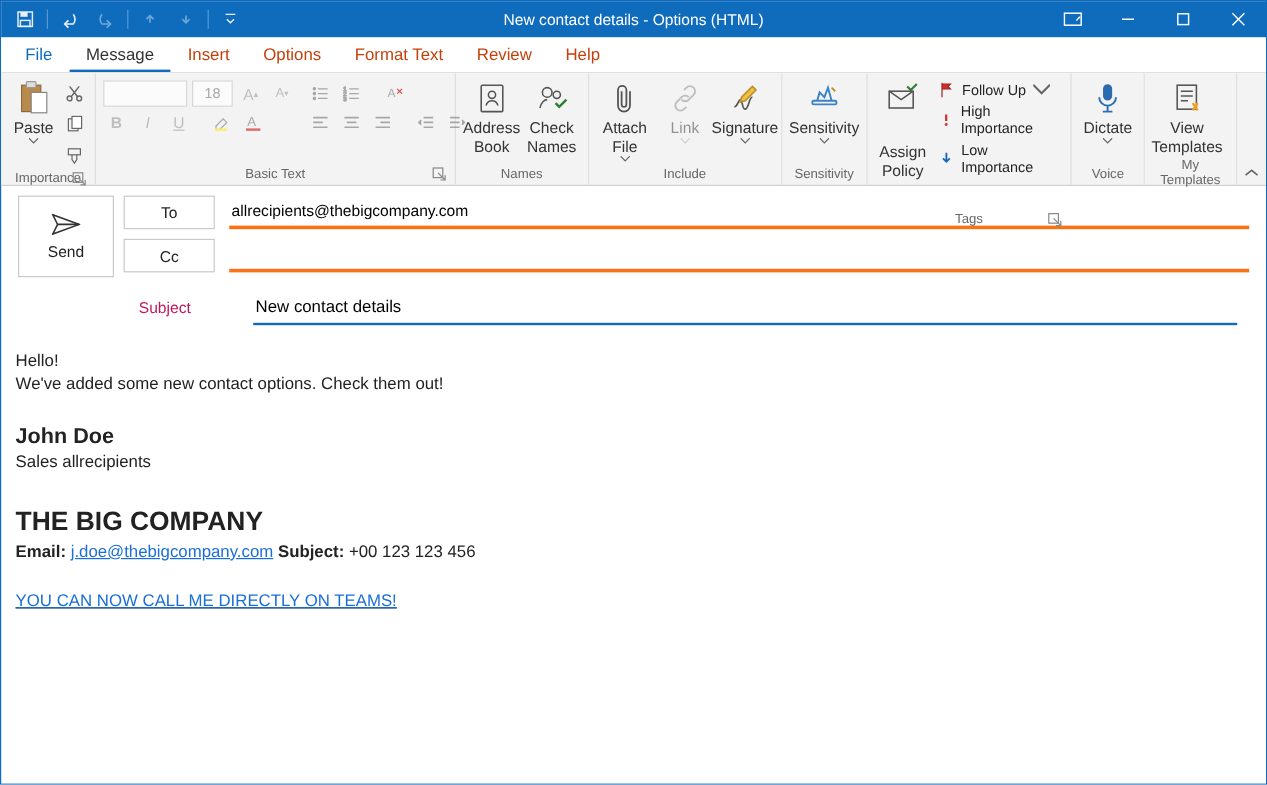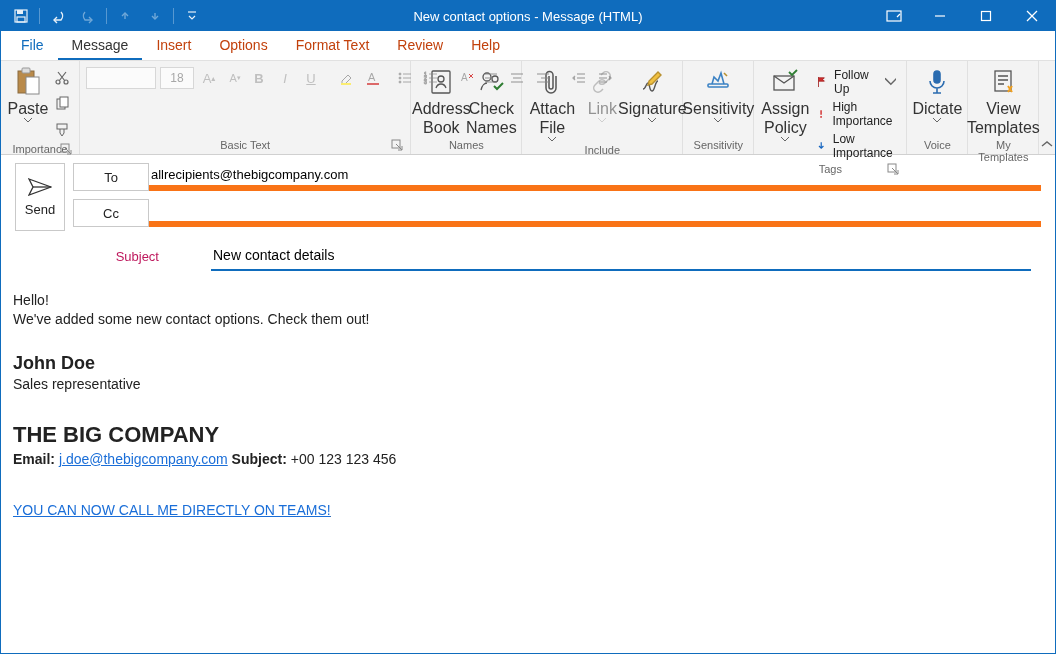--- a/index.html
+++ b/index.html
@@ -32,54 +32,54 @@
   .bulb{width:14px;height:14px;}
 
   
   .ribbon{height:94px;background:#f3f3f3;display:flex;border-bottom:1px solid var(--border);}
   .group{display:flex;flex-direction:column;border-right:1px solid #e0e0e0;padding:2px 6px 0;}
   .group:last-child{border-right:none;}
   .group-body{flex:1;display:flex;align-items:flex-start;gap:2px;}
   .group-label{font-size:11px;color:#666;text-align:center;padding:2px 0 3px;position:relative;}
   .group-label .launcher{position:absolute;right:0;bottom:2px;width:13px;height:13px;cursor:pointer;}
 
-  .big-btn{display:flex;flex-direction:column;align-items:center;justify-content:flex-start;width:48px;padding:4px 2px 0;cursor:pointer;font-size:16px;color:#333;text-align:center;line-height:1.2;}
+  .big-btn{display:flex;flex-direction:column;align-items:center;justify-content:flex-start;width:48px;padding:4px 2px 0;cursor:pointer;font-size:13px;color:#333;text-align:center;line-height:1.2;}
   .big-btn .ico{width:30px;height:30px;display:flex;align-items:center;justify-content:center;margin-bottom:2px;}
   .big-btn.disabled{opacity:.5;cursor:default;}
 
-  .basic-text{display:flex;flex-direction:row;gap:2px;padding-top:4px;}
+  .basic-text{display:flex;flex-direction:column;gap:2px;padding-top:4px;}
   .bt-row{display:flex;align-items:center;gap:4px;}
   .bt-box{height:22px;border:1px solid #ccc;background:#fff;display:flex;align-items:center;padding:0 6px;font-size:12px;color:#888;}
   .bt-btn{width:22px;height:22px;display:flex;align-items:center;justify-content:center;color:#888;cursor:pointer;}
   .bt-basic .bt-btn{color:#aaa;}
 
   .tags-body{display:flex;flex-direction:column;gap:2px;padding-top:4px;font-size:12px;}
   .tag-row{display:flex;align-items:center;gap:6px;cursor:pointer;padding:1px 4px;}
   .tag-row svg{width:14px;height:14px;}
 
   .collapse{width:26px;display:flex;align-items:flex-end;justify-content:center;padding-bottom:6px;cursor:pointer;color:#666;}
 
   
   .compose{padding:8px 14px 0;}
   .compose-top{display:flex;gap:8px;}
-  .send-box{width:50px;height:68px;border:1px solid #c9c9c9;display:flex;flex-direction:column;align-items:center;justify-content:center;gap:6px;cursor:pointer;font-size:13px;}
+  .send-box{width:80px;height:68px;border:1px solid #c9c9c9;display:flex;flex-direction:column;align-items:center;justify-content:center;gap:6px;cursor:pointer;font-size:13px;}
   .fields{flex:1;display:flex;flex-direction:column;gap:8px;}
-  .frow{display:flex;align-items:flex-end;}
+  .frow{display:flex;align-items:flex-end;gap:12px;}
   .fbtn{width:76px;height:28px;border:1px solid #c9c9c9;display:flex;align-items:center;justify-content:center;cursor:pointer;font-size:13px;}
-  .finput{flex:1;height:28px;border:none;border-bottom:6px solid #f97316;font-size:13px;outline:none;}
+  .finput{flex:1;height:28px;border:none;border-bottom:3px solid #f97316;font-size:13px;outline:none;}
   .subject-row{display:flex;align-items:center;gap:12px;margin-top:10px;}
   .subject-label{width:152px;text-align:right;padding-right:8px;color:#be185d;font-size:13px;}
   .subject-input{flex:1;height:30px;border:none;border-bottom:2px solid var(--blue);font-size:14px;outline:none;margin-right:10px;margin-left:32px;}
 
   
   .mail-body{padding:20px 12px;font-size:14px;line-height:1.35;}
   .mail-body .name{font-weight:700;font-size:18px;margin-top:22px;}
   .mail-body .company{font-weight:700;font-size:22px;margin-top:26px;}
   .mail-body a{color:#1a6ed8;text-decoration:underline;}
-  .mail-body .teams{margin-top:32px;text-decoration:underline;}
+  .mail-body .teams{margin-top:22px;text-decoration:underline;}
   .label-b{font-weight:700;}
 
   svg{display:block;}
 </style>
 </head>
 <body>
 
 <div class="window">
 
   <div class="titlebar">
@@ -118,21 +118,21 @@
           </svg>
       </div>
       <div class="qat-sep"></div>
       <div class="qat-btn">
         <svg width="10" height="12" viewBox="0 0 10 12" fill="none" stroke="#fff" stroke-width="1.2">
             <line x1="1" y1="2" x2="9" y2="2"></line>
             <path d="M2 6l3 3 3-3"></path>
           </svg>
       </div>
     </div>
-    <div class="title-text">New contact options  -  Message (HTML)</div>
+    <div class="title-text">New contact details  -  Options (HTML)</div>
     <div class="win-controls">
       <div class="win-btn">
         <svg width="16" height="12" viewBox="0 0 16 12" fill="none" stroke="#fff" stroke-width="1.2">
             <rect x="1" y="1" width="14" height="10"></rect>
             <path d="M11 7l3-3"></path>
           </svg>
       </div>
       <div class="win-btn">
         <svg width="12" height="12" viewBox="0 0 12 12" stroke="#fff" stroke-width="1.2">
             <line x1="1" y1="6" x2="11" y2="6"></line>
@@ -399,21 +399,21 @@
           <svg width="8" height="5" viewBox="0 0 8 5">
               <path d="M0 0l4 4 4-4" fill="none" stroke="#666"></path>
             </svg>
         </div>
       </div>
       <div class="group-label">Sensitivity</div>
     </div>
 
     <div class="group">
       <div class="group-body">
-        <div class="big-btn" style="width:50px;">
+        <div class="big-btn" style="width:50px;gap:20px;">
           <div class="ico">
               <svg width="28" height="26" viewBox="0 0 28 26" fill="none" stroke="#555" stroke-width="1.3">
                 <rect x="3" y="7" width="20" height="14"></rect>
                 <path d="M3 7l10 7 10-7"></path>
                 <path d="M18 3l3 3 5-5" stroke="#2e7d32" stroke-width="1.8"></path>
               </svg>
             </div>
           <span>Assign Policy</span>
           <svg width="8" height="5" viewBox="0 0 8 5">
               <path d="M0 0l4 4 4-4" fill="none" stroke="#666"></path>
@@ -516,21 +516,21 @@
     <div class="subject-row">
       <div class="subject-label">Subject</div>
       <input class="subject-input" value="New contact details" style="">
     </div>
   </div>
 
   <div class="mail-body">
     <div>Hello!</div>
     <div>We've added some new contact options. Check them out!</div>
     <div class="name">John Doe</div>
-    <div>Sales representative</div>
+    <div>Sales allrecipients</div>
     <div class="company">THE BIG COMPANY</div>
     <div>
       <span class="label-b">Email: </span><a href="#">j.doe@thebigcompany.com</a><span class="label-b"> Subject: </span><span>+00 123 123 456</span>
     </div>
     <div class="teams"><a href="#">YOU CAN NOW CALL ME DIRECTLY ON TEAMS!</a></div>
   </div>
 
 </div>
 
 </body></html>

